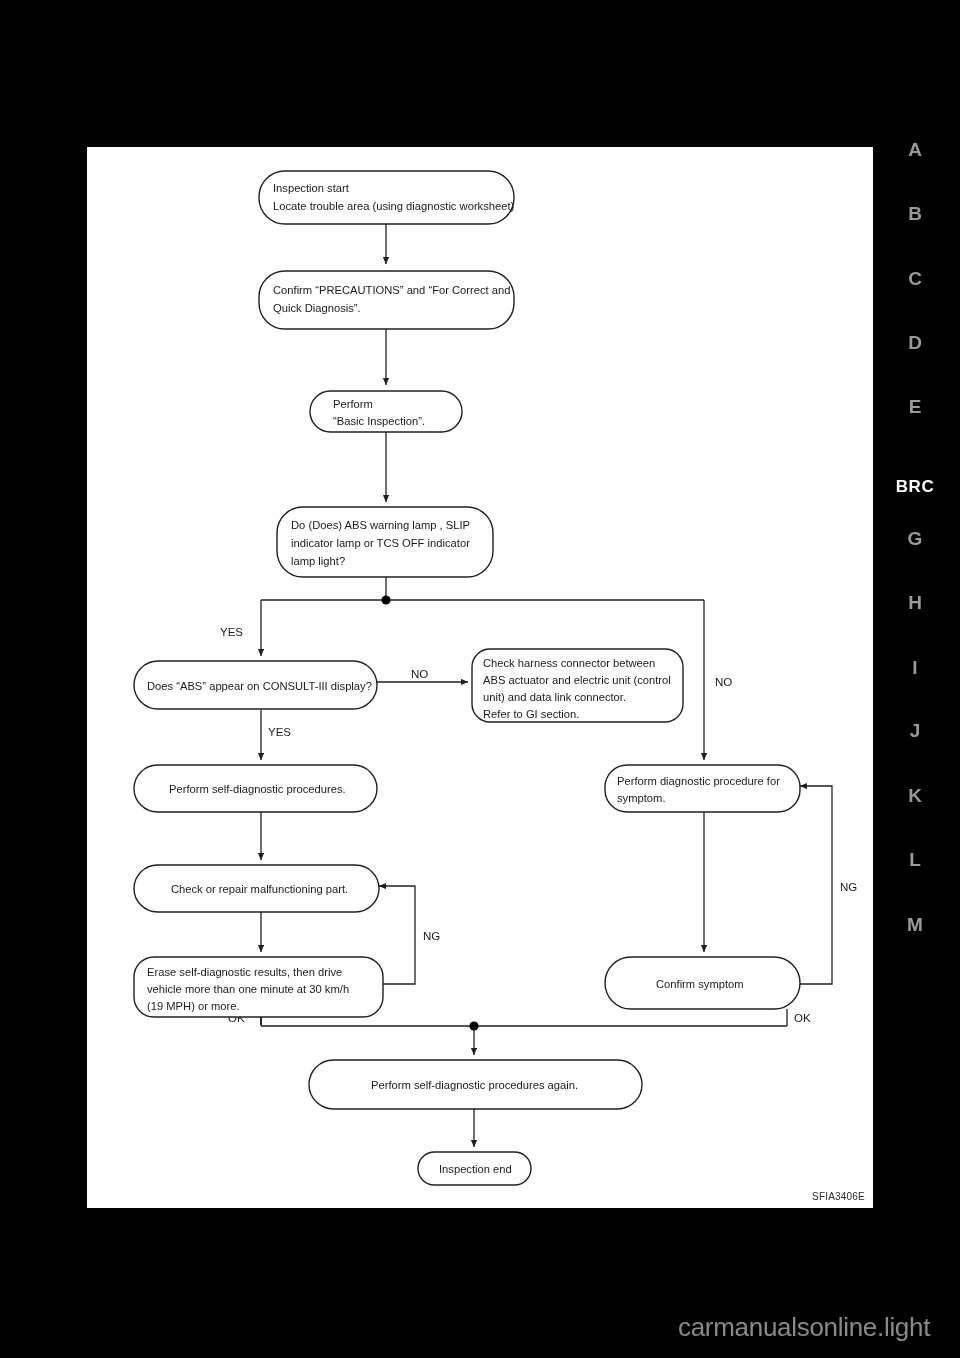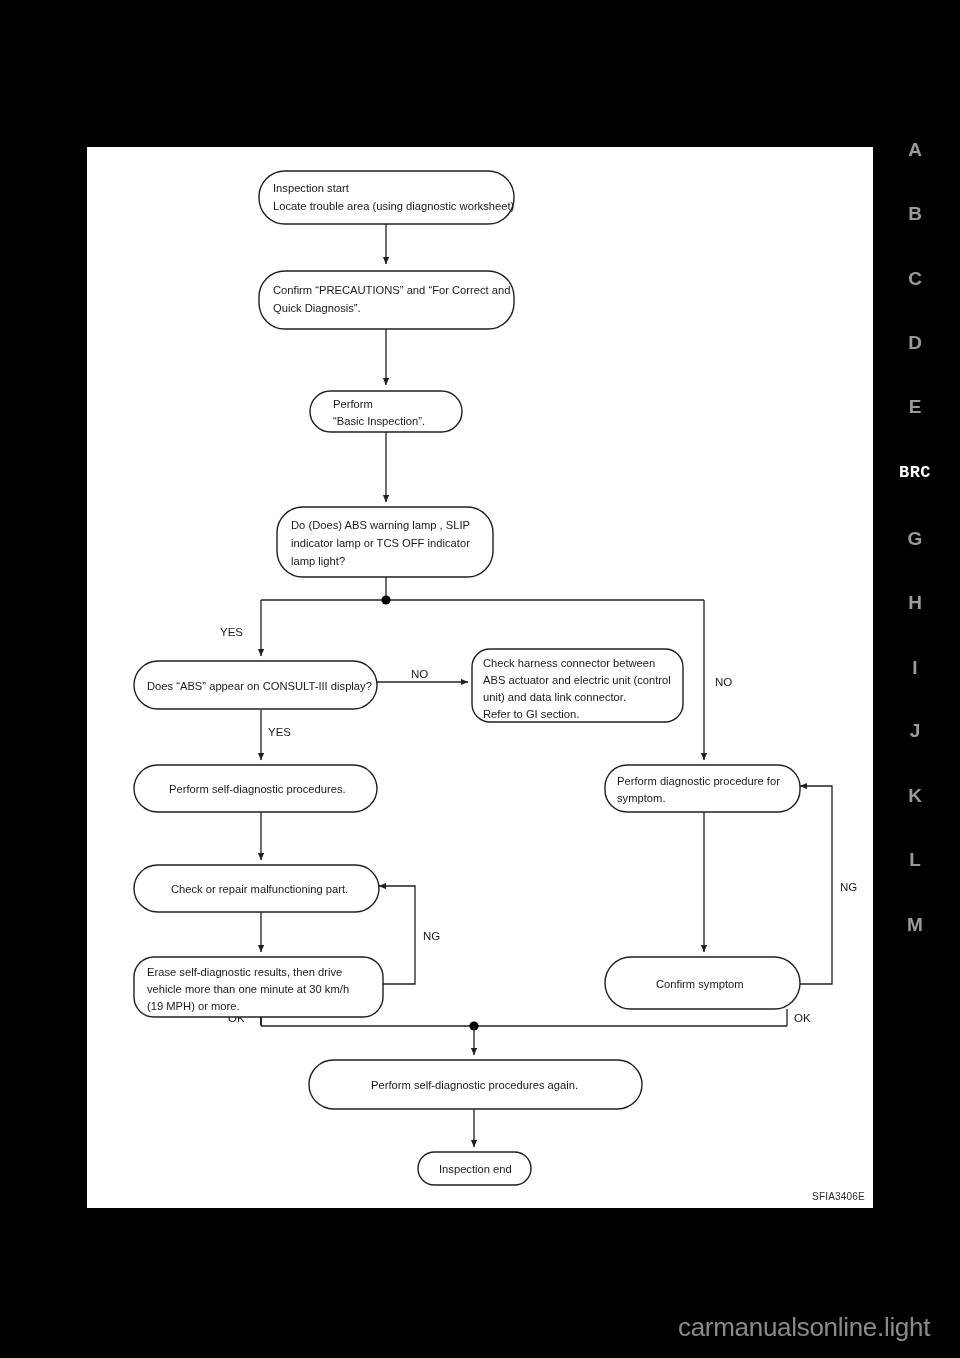--- a/index.html
+++ b/index.html
@@ -107,21 +107,21 @@
 </style>
 </head>
 <body>
 
 <div id="tab-index">
   <div class="tab-letter" style="top:0px;">A</div>
   <div class="tab-letter" style="top:64px;">B</div>
   <div class="tab-letter" style="top:129px;">C</div>
   <div class="tab-letter" style="top:193px;">D</div>
   <div class="tab-letter" style="top:257px;">E</div>
-  <div class="tab-letter active" style="top:324px;font-family:Liberation Mono, monospace;">BRC</div>
+  <div class="tab-letter active" style="top:338px;">BRC</div>
   <div class="tab-letter" style="top:389px;">G</div>
   <div class="tab-letter" style="top:453px;">H</div>
   <div class="tab-letter" style="top:518px;">I</div>
   <div class="tab-letter" style="top:581px;">J</div>
   <div class="tab-letter" style="top:646px;">K</div>
   <div class="tab-letter" style="top:710px;">L</div>
   <div class="tab-letter" style="top:775px;">M</div>
 </div>
 
 <div id="page-sheet">

